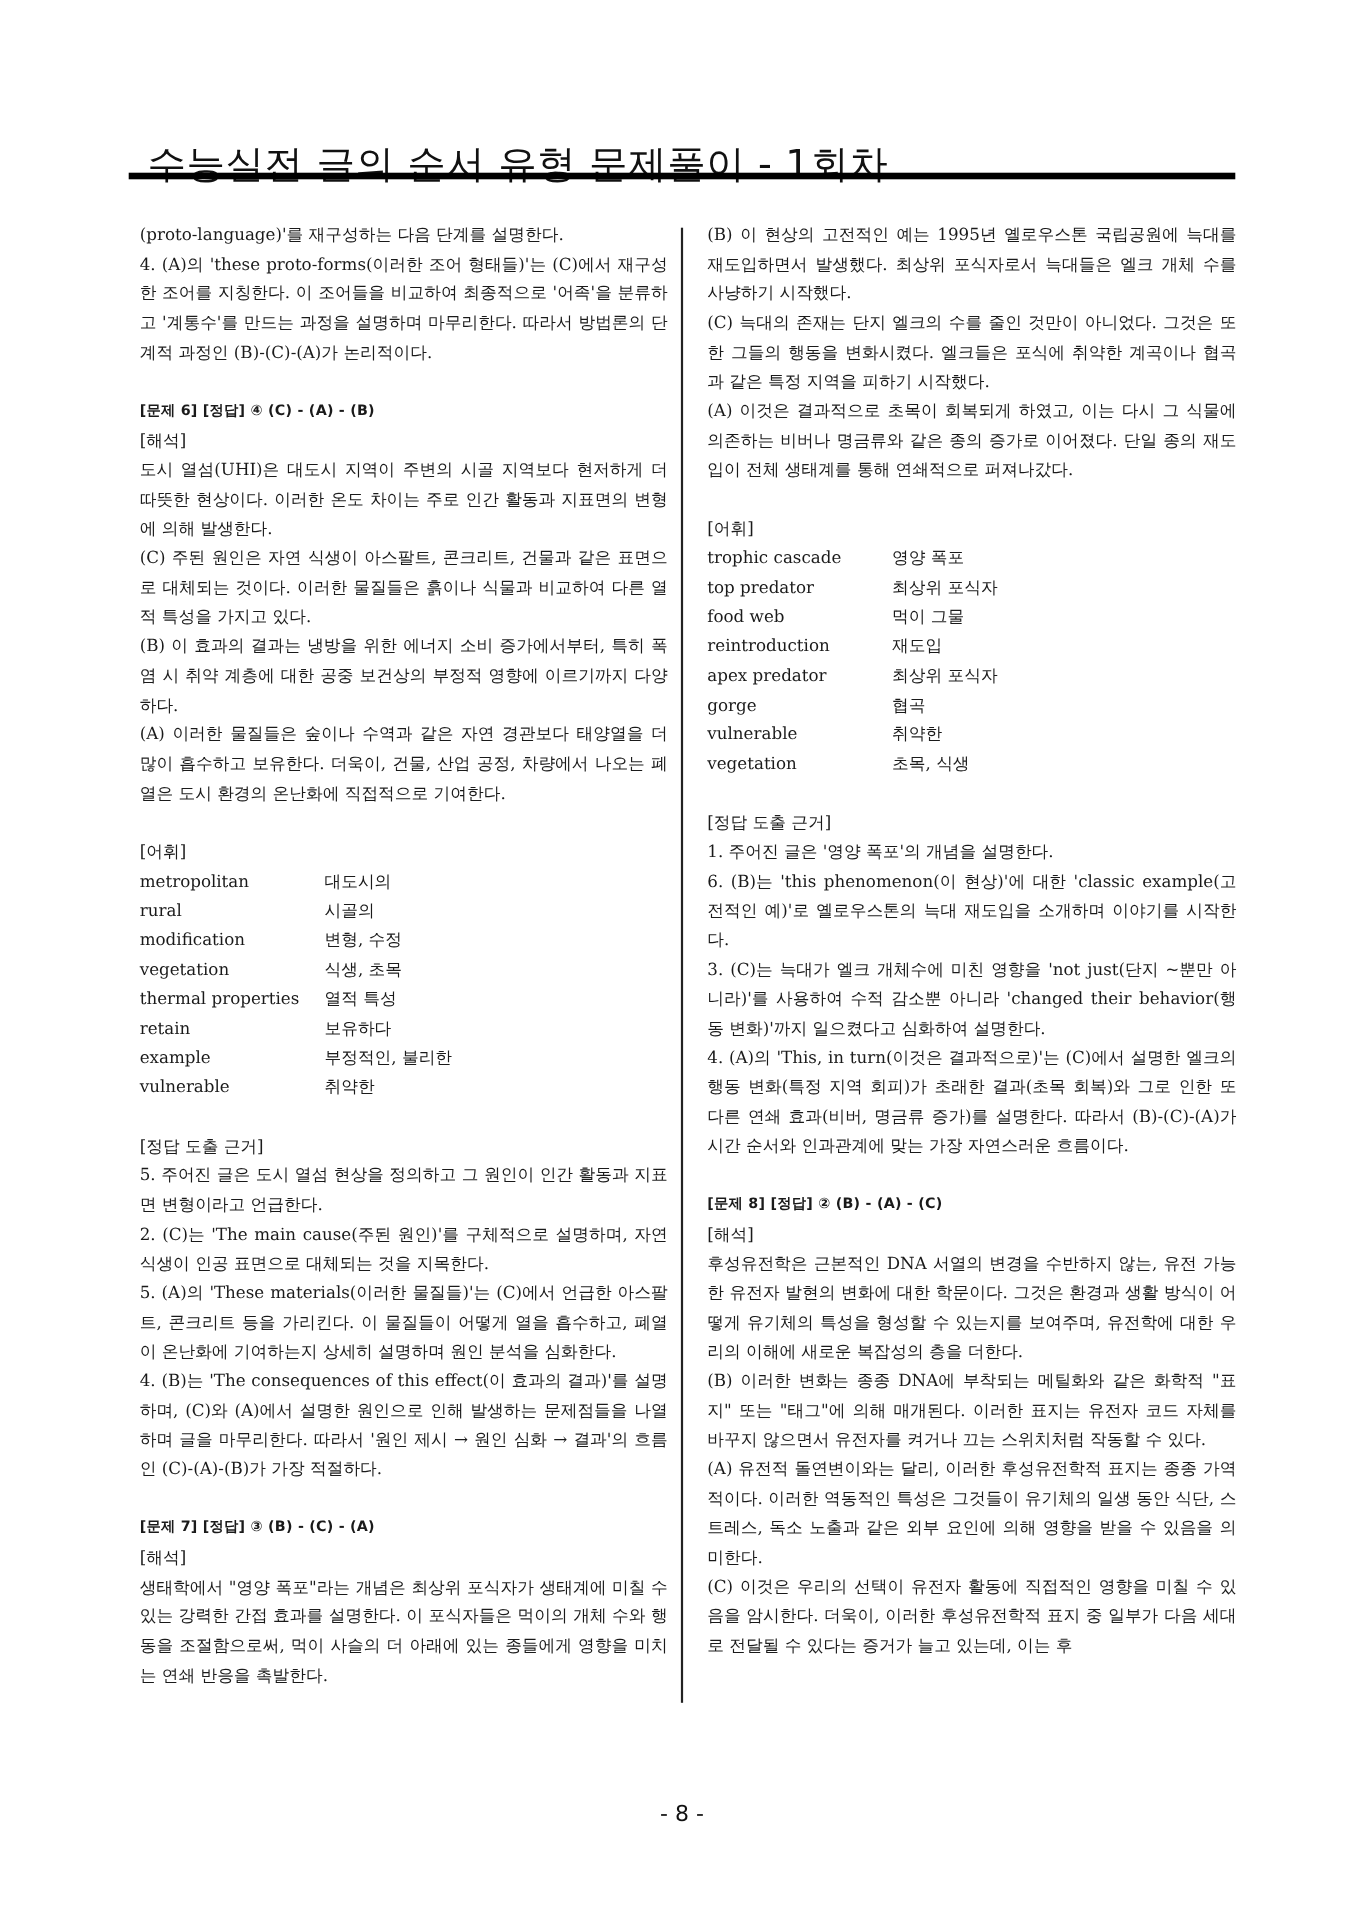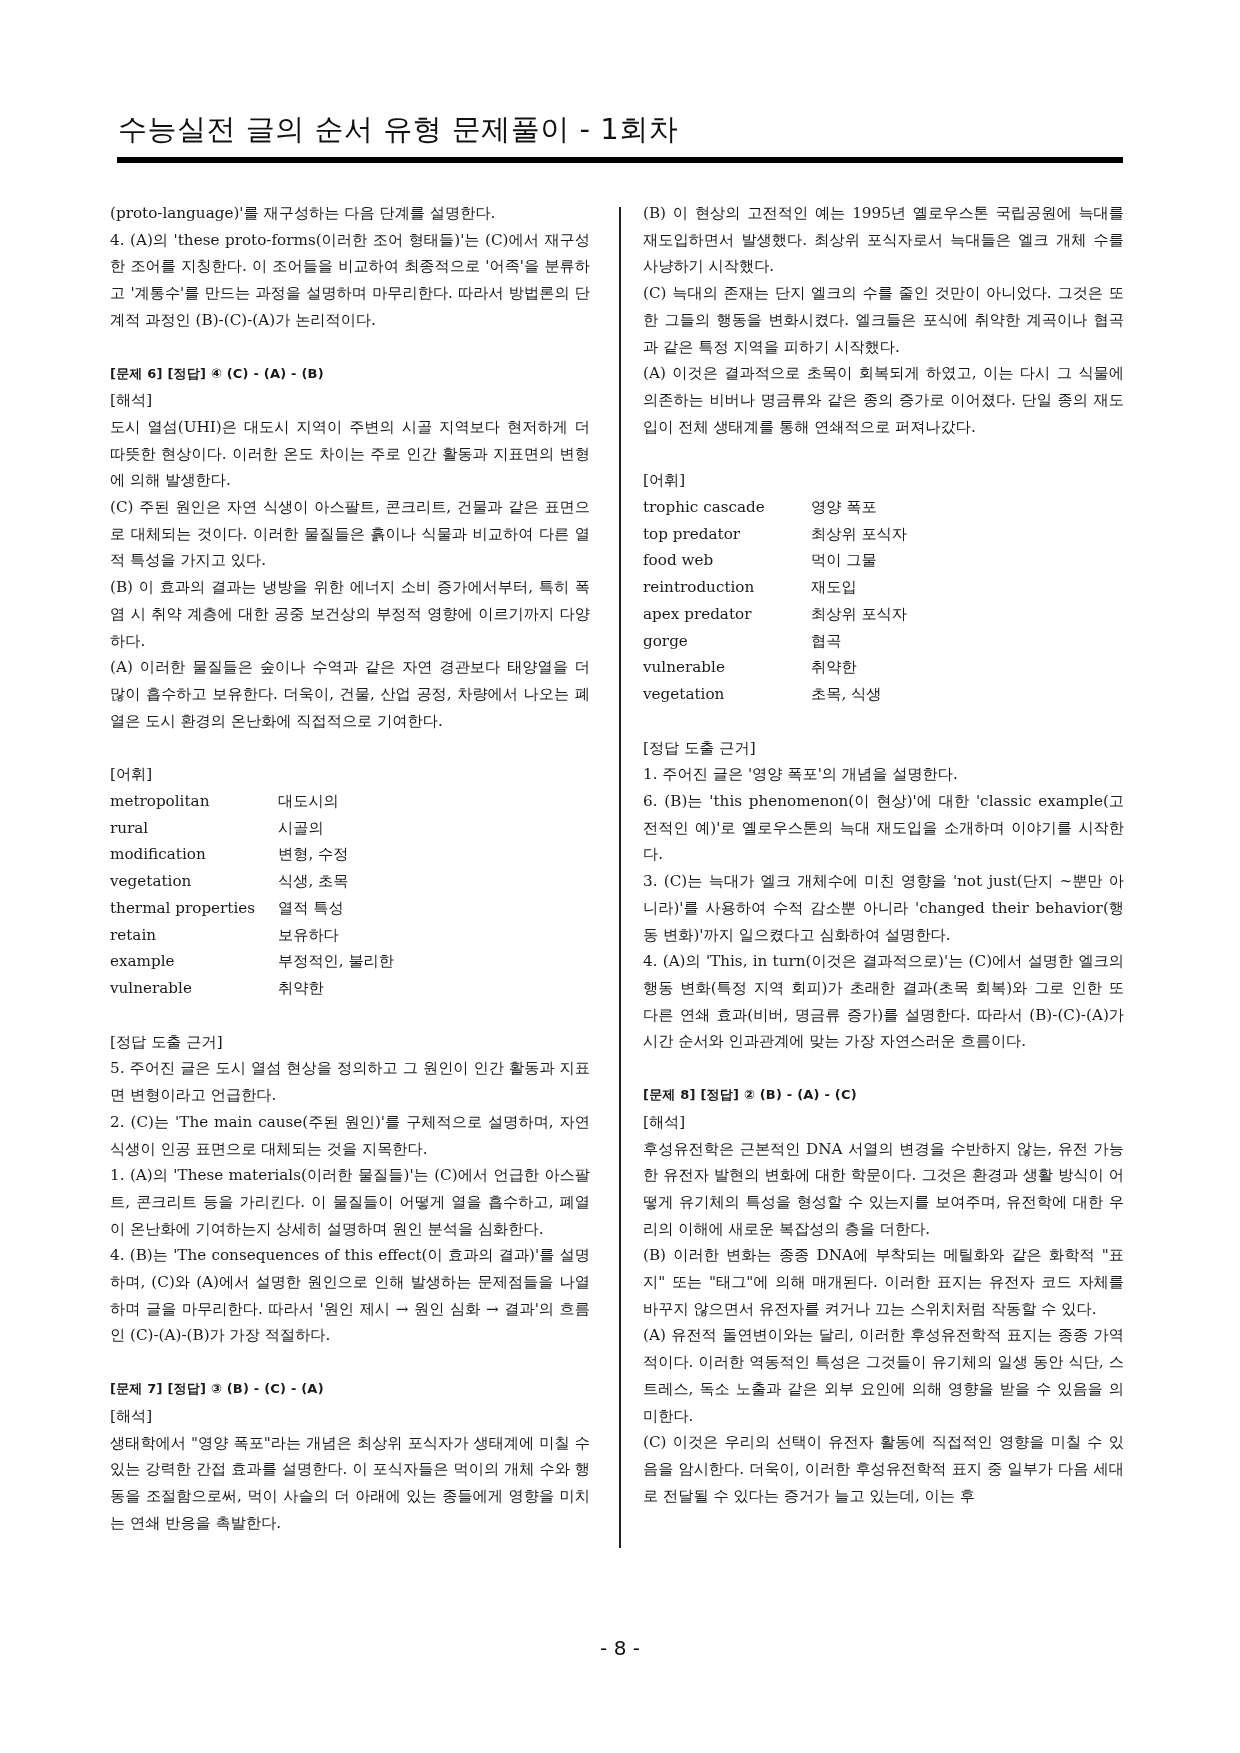--- a/index.html
+++ b/index.html
@@ -1,22 +1,22 @@
 <!DOCTYPE html>
 <html><head>
 <meta charset="utf-8">
 <style>
   html, body { margin: 0; padding: 0; background: #ffffff; }
   body { width: 1240px; height: 1753px; position: relative; overflow: hidden;
          font-family: "DejaVu Serif", "Liberation Serif", serif; color: #1a1a1a; }
   .page-title { position: absolute; left: 118px; top: 110px; font-family: "DejaVu Sans", "Liberation Sans", sans-serif;
-                font-size: 29px; font-weight: normal; letter-spacing: 0.5px; color: #111; margin: 0; }
+                font-size: 35px; font-weight: normal; letter-spacing: 0.5px; color: #111; margin: 16px; }
   .title-rule { position: absolute; left: 117px; top: 157px; width: 1006px; height: 6px; background: #000; }
   .col { position: absolute; top: 200px; font-size: 15.2px; line-height: 26.7px; text-align: justify; }
-  .col.left { left: 110px; width: 480px; }
+  .col.left { left: 127px; width: 480px; }
   .col.right { left: 643px; width: 481px; }
   .divider { position: absolute; left: 619px; top: 207px; width: 1.5px; height: 1341px; background: #222; }
   .para { margin: 0; text-align: justify; text-align-last: left; }
   .gap { height: 27px; }
   .q-head { font-family: "DejaVu Sans", "Liberation Sans", sans-serif; font-weight: bold; font-size: 13px; margin: 0; letter-spacing: 0.2px; }
   .label { margin: 0; }
   .vocab { display: grid; grid-template-columns: 168px 1fr; margin: 0; }
   .vocab .en { white-space: nowrap; }
   .page-num { position: absolute; left: 0; width: 1240px; top: 1636px; text-align: center;
               font-family: "DejaVu Sans", "Liberation Sans", sans-serif; font-size: 20px; color: #111; }
@@ -58,21 +58,21 @@
       <span class="en">example</span>
         <span>부정적인, 불리한</span>
       <span class="en">vulnerable</span>
         <span>취약한</span>
     </div>
     <div class="gap"></div>
 
     <p class="label">[정답 도출 근거]</p>
     <p class="para">5. 주어진 글은 도시 열섬 현상을 정의하고 그 원인이 인간 활동과 지표면 변형이라고 언급한다.</p>
     <p class="para">2. (C)는 'The main cause(주된 원인)'를 구체적으로 설명하며, 자연 식생이 인공 표면으로 대체되는 것을 지목한다.</p>
-    <p class="para">1. (A)의 'These materials(이러한 물질들)'는 (C)에서 언급한 아스팔트, 콘크리트 등을 가리킨다. 이 물질들이 어떻게 열을 흡수하고, 폐열이 온난화에 기여하는지 상세히 설명하며 원인 분석을 심화한다.</p>
+    <p class="para">5. (A)의 'These materials(이러한 물질들)'는 (C)에서 언급한 아스팔트, 콘크리트 등을 가리킨다. 이 물질들이 어떻게 열을 흡수하고, 폐열이 온난화에 기여하는지 상세히 설명하며 원인 분석을 심화한다.</p>
     <p class="para">4. (B)는 'The consequences of this effect(이 효과의 결과)'를 설명하며, (C)와 (A)에서 설명한 원인으로 인해 발생하는 문제점들을 나열하며 글을 마무리한다. 따라서 '원인 제시 → 원인 심화 → 결과'의 흐름인 (C)-(A)-(B)가 가장 적절하다.</p>
   </section>
   <div class="gap"></div>
 
   <section>
     <p class="q-head">[문제 7] [정답] ③ (B) - (C) - (A)</p>
     <p class="label">[해석]</p>
     <p class="para">생태학에서 "영양 폭포"라는 개념은 최상위 포식자가 생태계에 미칠 수 있는 강력한 간접 효과를 설명한다. 이 포식자들은 먹이의 개체 수와 행동을 조절함으로써, 먹이 사슬의 더 아래에 있는 종들에게 영향을 미치는 연쇄 반응을 촉발한다.</p>
   </section>
 </div>

